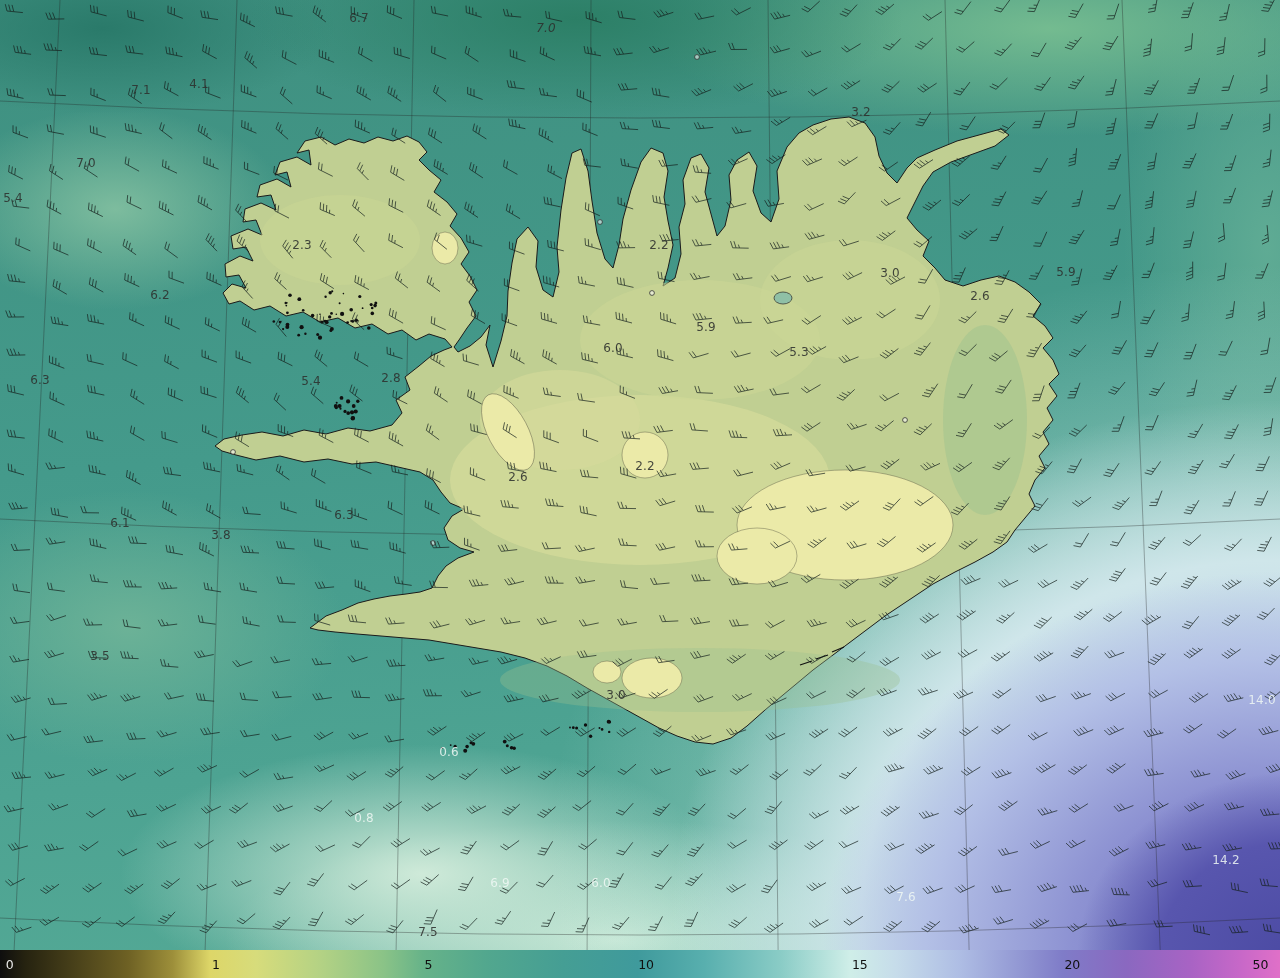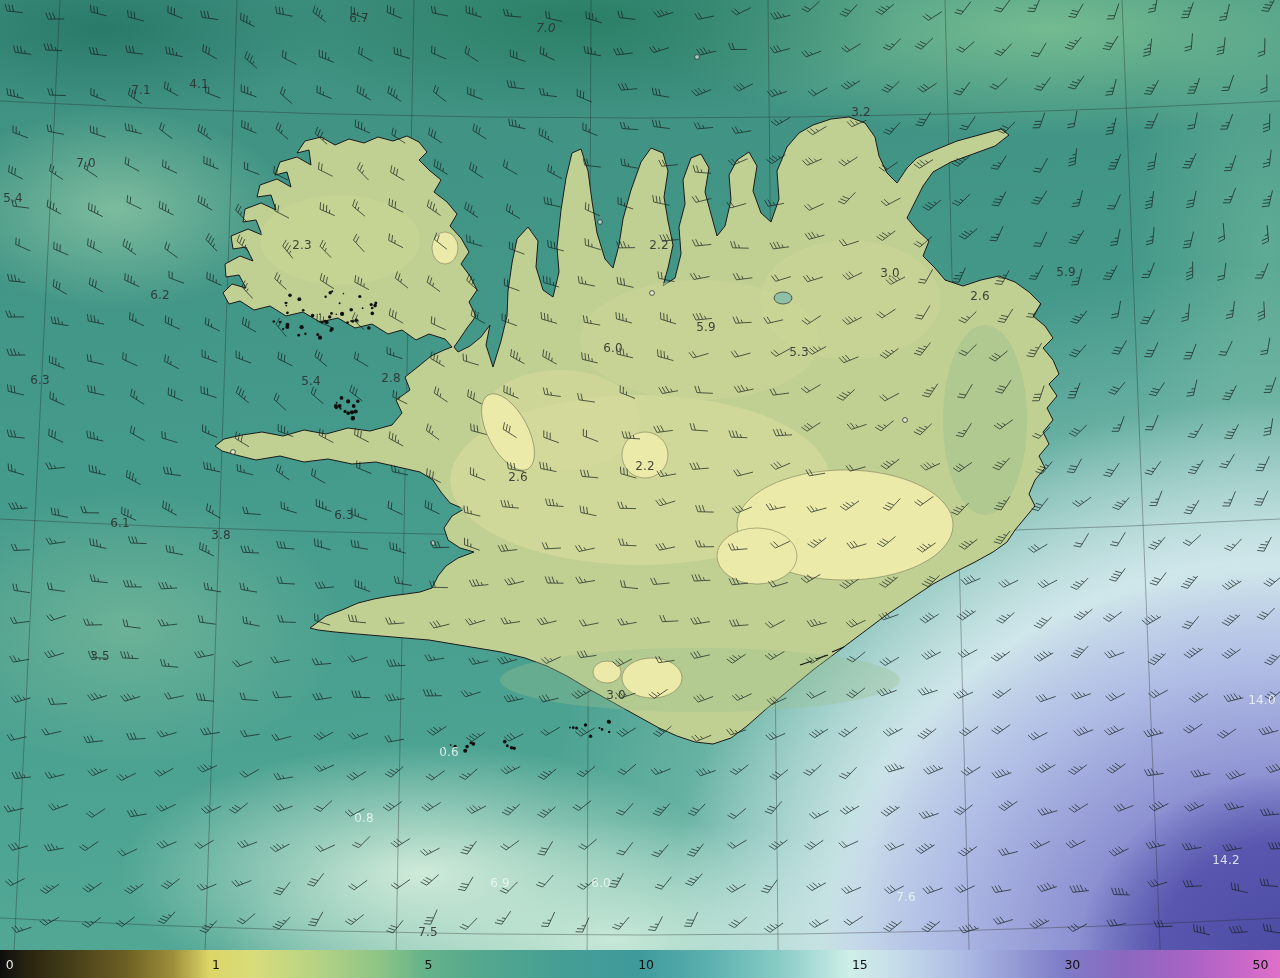--- a/index.html
+++ b/index.html
@@ -1122,17 +1122,17 @@
       </div>
   </div>
 
 
   <div id="colorbar" style="background: linear-gradient(90deg, rgb(14, 14, 14) 0%, rgb(38, 35, 16) 2%, rgb(74, 66, 26) 6%, rgb(110, 97, 36) 10%, rgb(157, 143, 58) 13.5%, rgb(221, 214, 104) 16.4%, rgb(215, 220, 123) 20%, rgb(180, 210, 132) 25%, rgb(138, 195, 135) 30%, rgb(103, 179, 137) 33%, rgb(82, 167, 142) 38%, rgb(69, 158, 148) 44%, rgb(63, 154, 156) 49.8%, rgb(88, 175, 174) 55%, rgb(138, 204, 198) 61%, rgb(207, 238, 232) 66.4%, rgb(198, 220, 234) 70%, rgb(174, 189, 228) 75%, rgb(144, 149, 210) 80%, rgb(127, 124, 200) 83%, rgb(138, 104, 192) 88%, rgb(168, 99, 196) 93%, rgb(200, 104, 200) 97%, rgb(224, 112, 200) 100%);">
       <span class="cbtick light" style="left: calc(0.3% + 2px);">0</span>
       <span class="cbtick" style="left: calc(16.4% + 2px);">1</span>
       <span class="cbtick" style="left: calc(33% + 2px);">5</span>
       <span class="cbtick" style="left: calc(49.7% + 2px);">10</span>
       <span class="cbtick" style="left: calc(66.4% + 2px);">15</span>
-      <span class="cbtick" style="left: calc(83% + 2px);">30</span>
+      <span class="cbtick" style="left: calc(83% + 2px);">20</span>
       <span class="cbtick" style="left: calc(99.1% - 16px);">50</span>
     </div>
 
 </div>
 
 </body></html>

